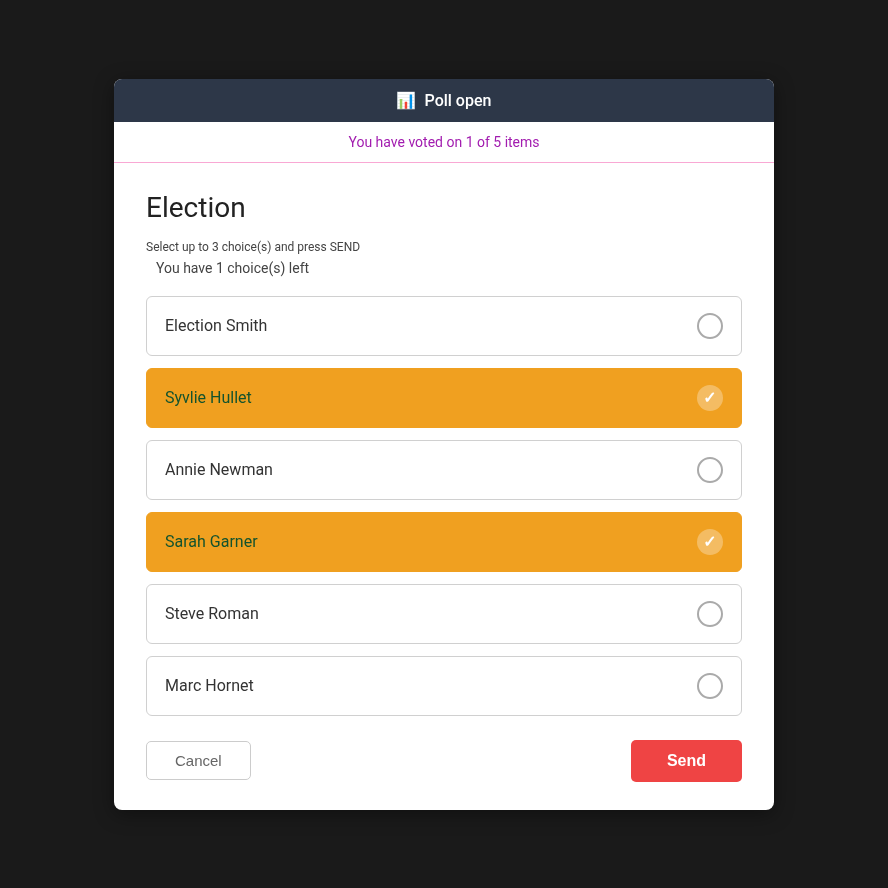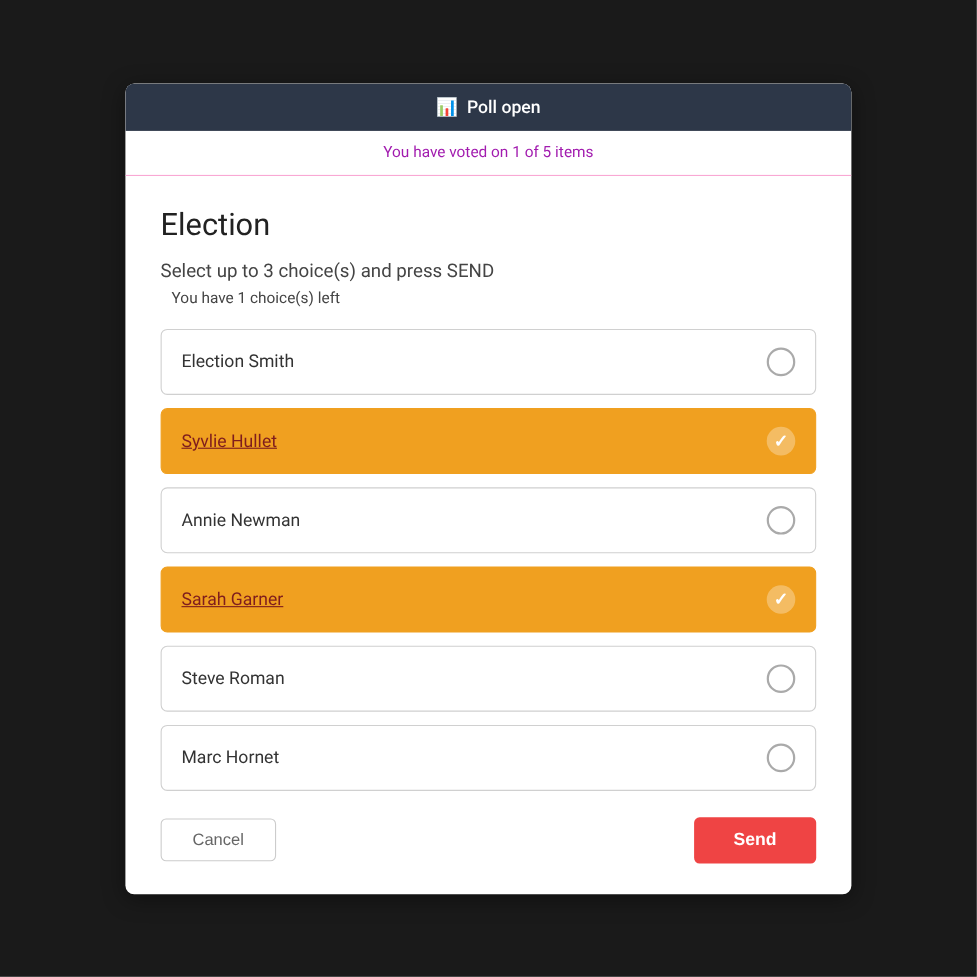--- a/index.html
+++ b/index.html
@@ -55,21 +55,21 @@
     }
 
     .poll-title {
       font-size: 28px;
       font-weight: 400;
       color: #222;
       margin-bottom: 16px;
     }
 
     .poll-instruction {
-      font-size: 17px;
+      font-size: 12px;
       color: #444;
       margin-bottom: 6px;
     }
 
     .poll-choices-left {
       font-size: 14px;
       color: #444;
       margin-bottom: 20px;
       margin-left: 10px;
     }
@@ -91,22 +91,21 @@
       border-color: #f0a020;
       color: #ffffff;
     }
 
     .choice-label {
       font-size: 16px;
       color: #333;
     }
 
     .choice-item.selected .choice-label {
-      color: #7f1d1d;
-      text-decoration: underline;
+      color: #14532d;
     }
 
     .choice-radio {
       width: 26px;
       height: 26px;
       border-radius: 50%;
       border: 2px solid #aaa;
       display: flex;
       align-items: center;
       justify-content: center;

